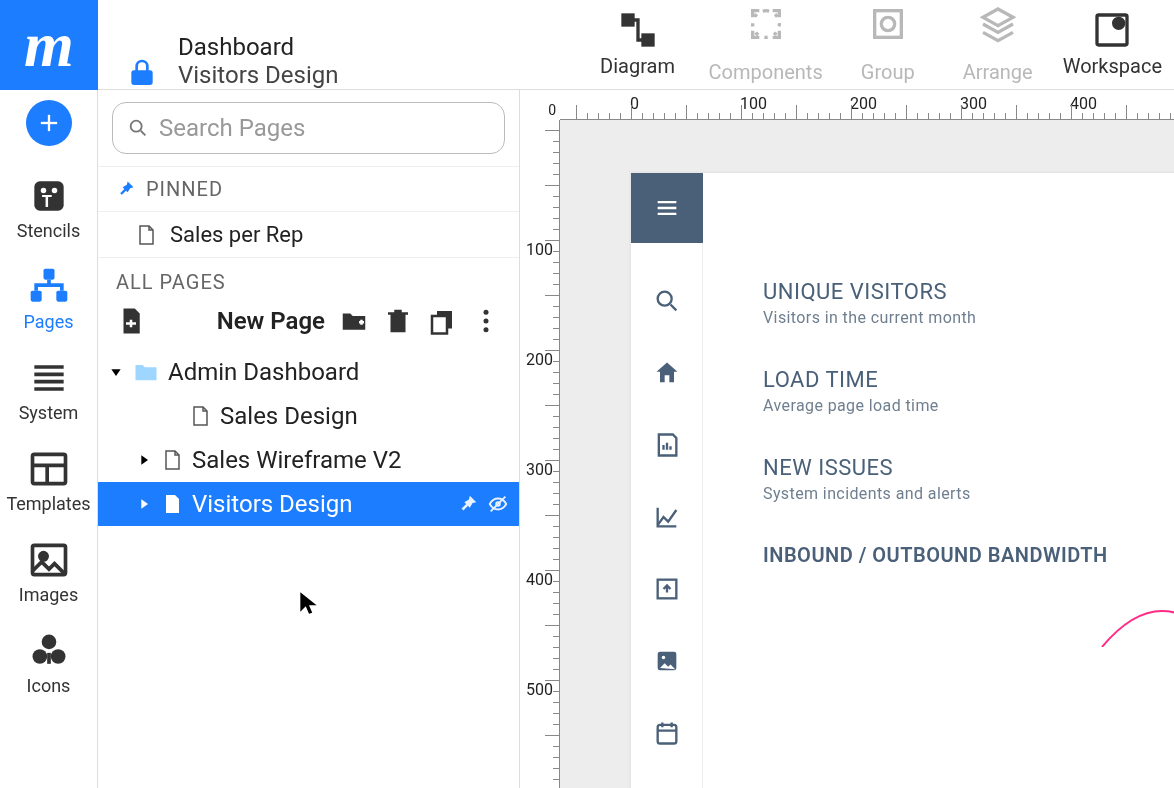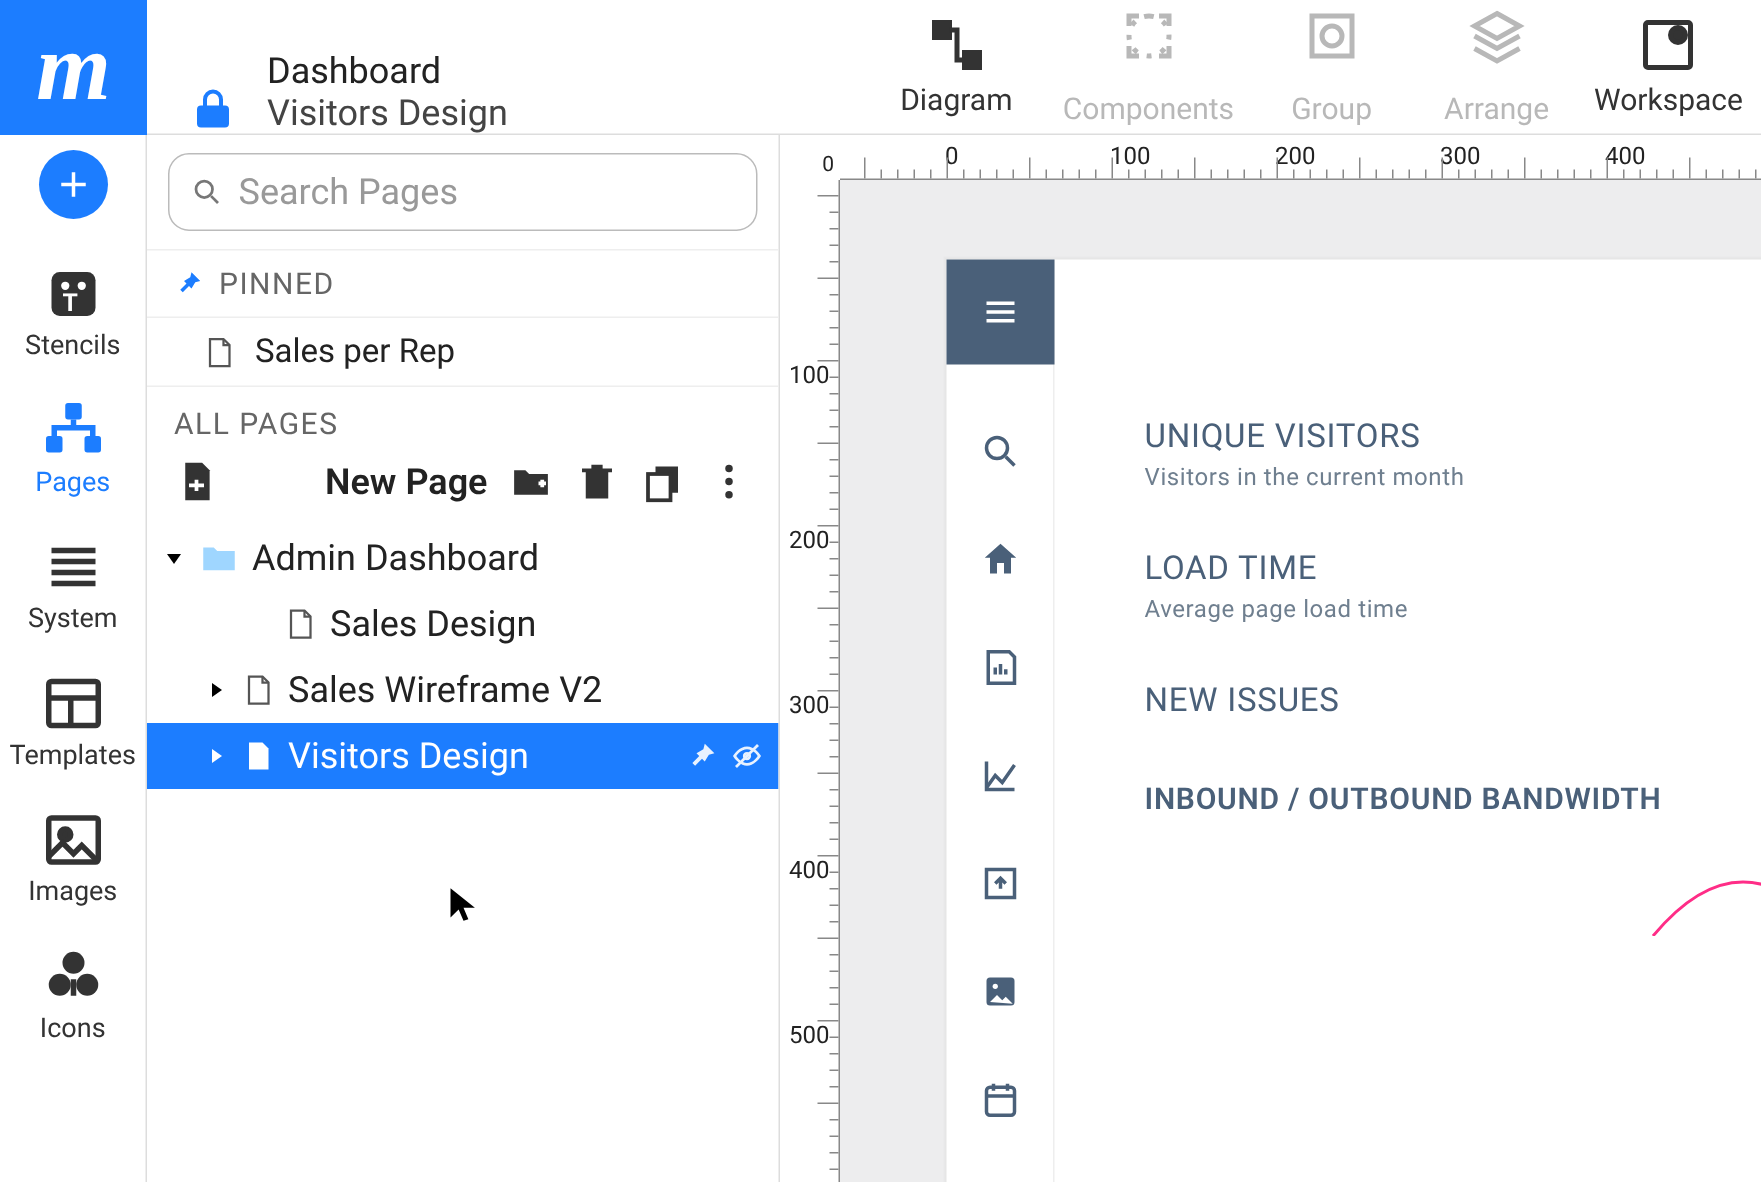--- a/index.html
+++ b/index.html
@@ -522,20 +522,21 @@
         <div class="stat">
           <div>
             <div class="t">LOAD TIME</div>
             <div class="d">Average page load time</div>
           </div>
 
         </div>
         <div class="stat">
           <div>
             <div class="t">NEW ISSUES</div>
+            <div class="d">System incidents and alerts</div>
           </div>
 
         </div>
 
         <div class="section-title">INBOUND / OUTBOUND BANDWIDTH</div>
         <div class="spark">
           <svg viewBox="0 0 400 80">
               <path d="M300 80 Q 350 20 400 60" fill="none" stroke="#ff2d87" stroke-width="2"></path>
             </svg>
         </div>

